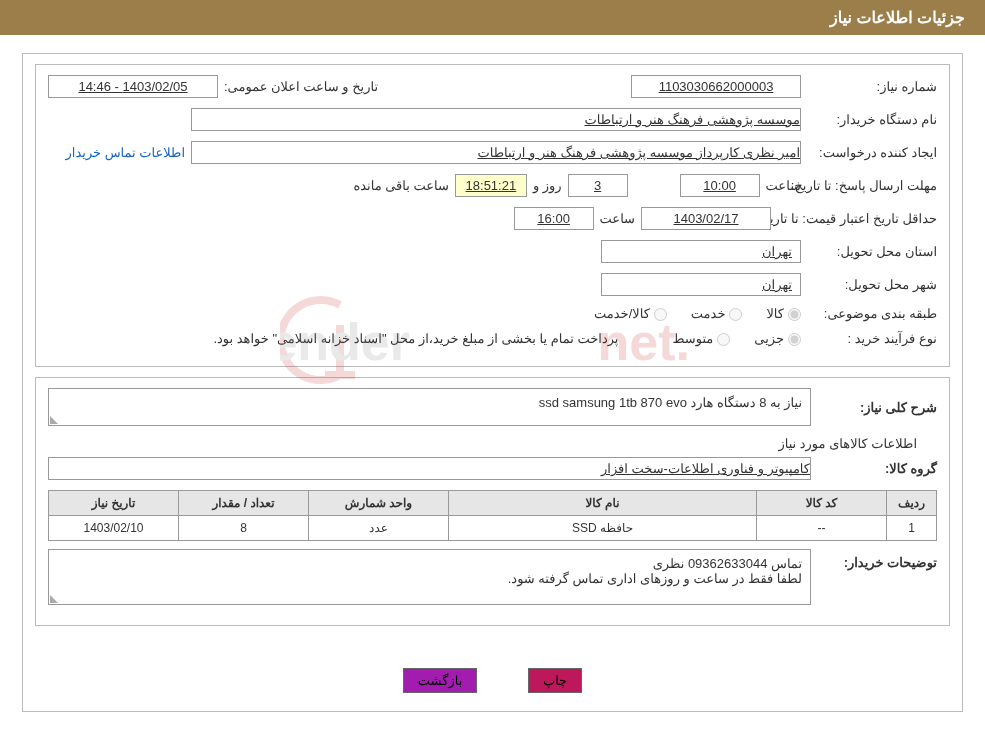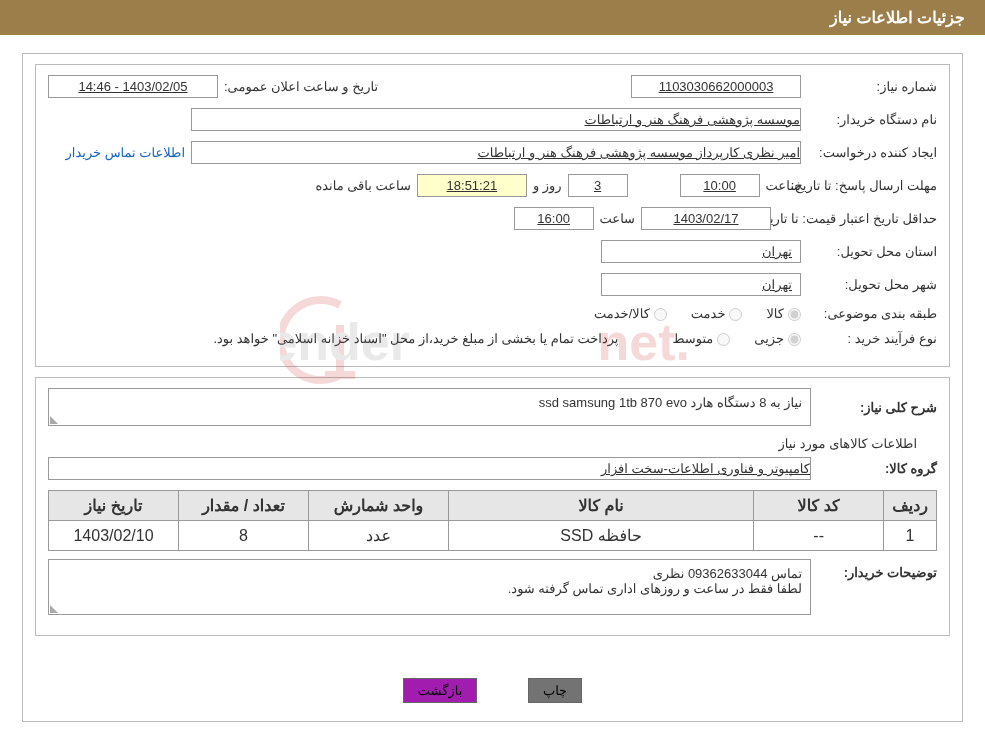--- a/index.html
+++ b/index.html
@@ -79,51 +79,51 @@
 table.grid {
   width: 100%;
   border-collapse: collapse;
   margin: 8px 0;
   direction: rtl;
 }
 table.grid th, table.grid td {
   border: 1px solid #999;
   padding: 5px 8px;
   text-align: center;
-  font-size: 16px;
+  font-size: 12px;
 }
 table.grid th { background: #e6e6e6; font-weight: bold; }
 .buttons {
   text-align: center;
   padding: 12px 0 18px 0;
 }
 .btn {
   border: 1px solid #666;
   padding: 4px 14px;
   font-family: inherit;
   font-size: 13px;
   cursor: pointer;
   margin: 0 6px;
 }
-.btn-print { background: #737373; margin-left: 41px; }
+.btn-print { background: #be185d; margin-left: 41px; }
 .btn-back { background: #a21caf; margin-top: 20px; }
 .watermark {
   position: absolute;
   top: 270px;
   left: 280px;
   pointer-events: none;
   opacity: 0.18;
   z-index: 0;
 }
 .watermark svg { width: 520px; height: 140px; }
 .spacer { flex: 1; }
 .flex1 { flex: 1; }
 .w60 { width: 60px; }
 .w80 { width: 80px; }
-.w90 { width: 110px; }
+.w90 { width: 72px; }
 .w130 { width: 130px; }
 .w170 { width: 170px; }
 </style>
 </head>
 <body>
 
 <div class="watermark">
   <svg viewBox="0 0 520 140">
     <g stroke="#c33" stroke-width="8" fill="none">
       <path d="M60 35 a40 40 0 1 0 0 70"></path>

